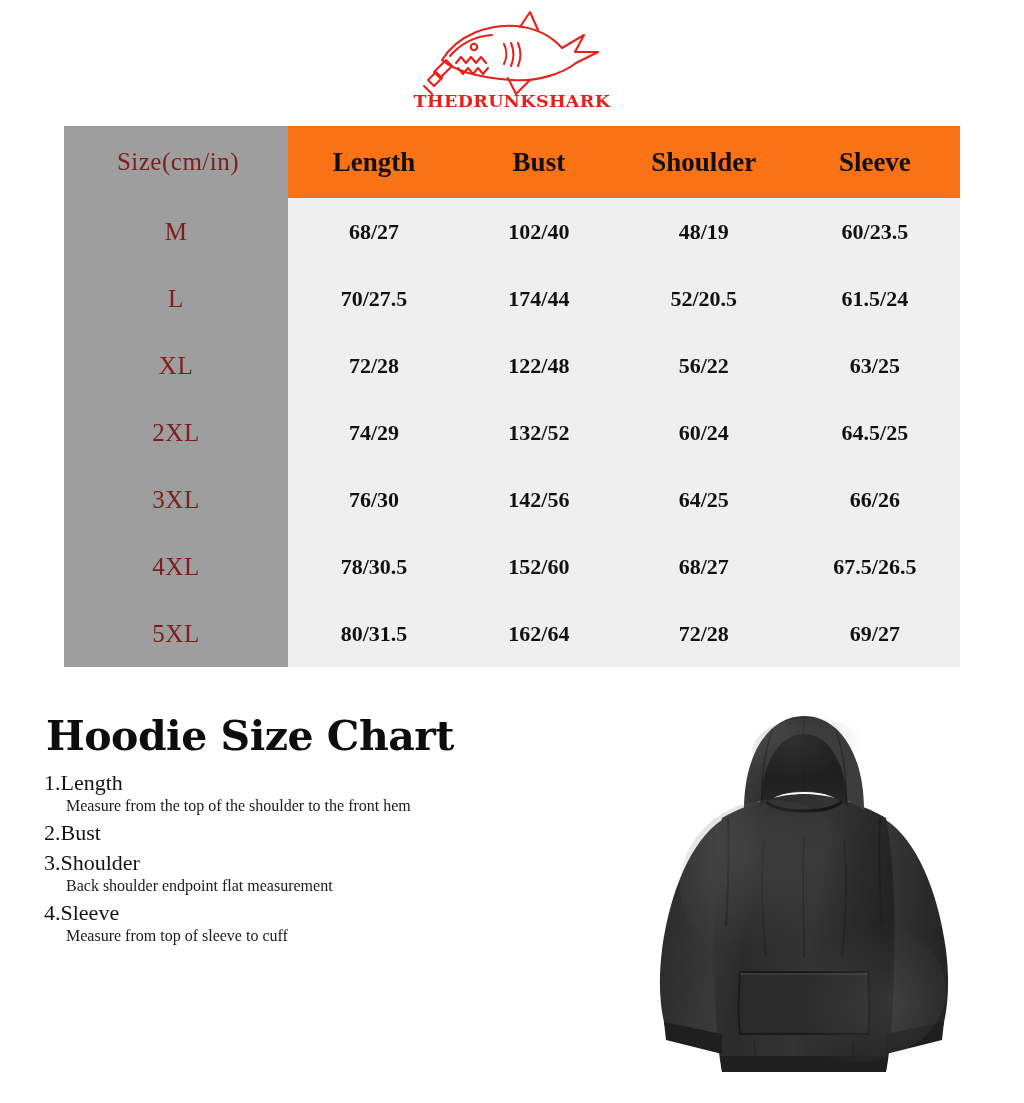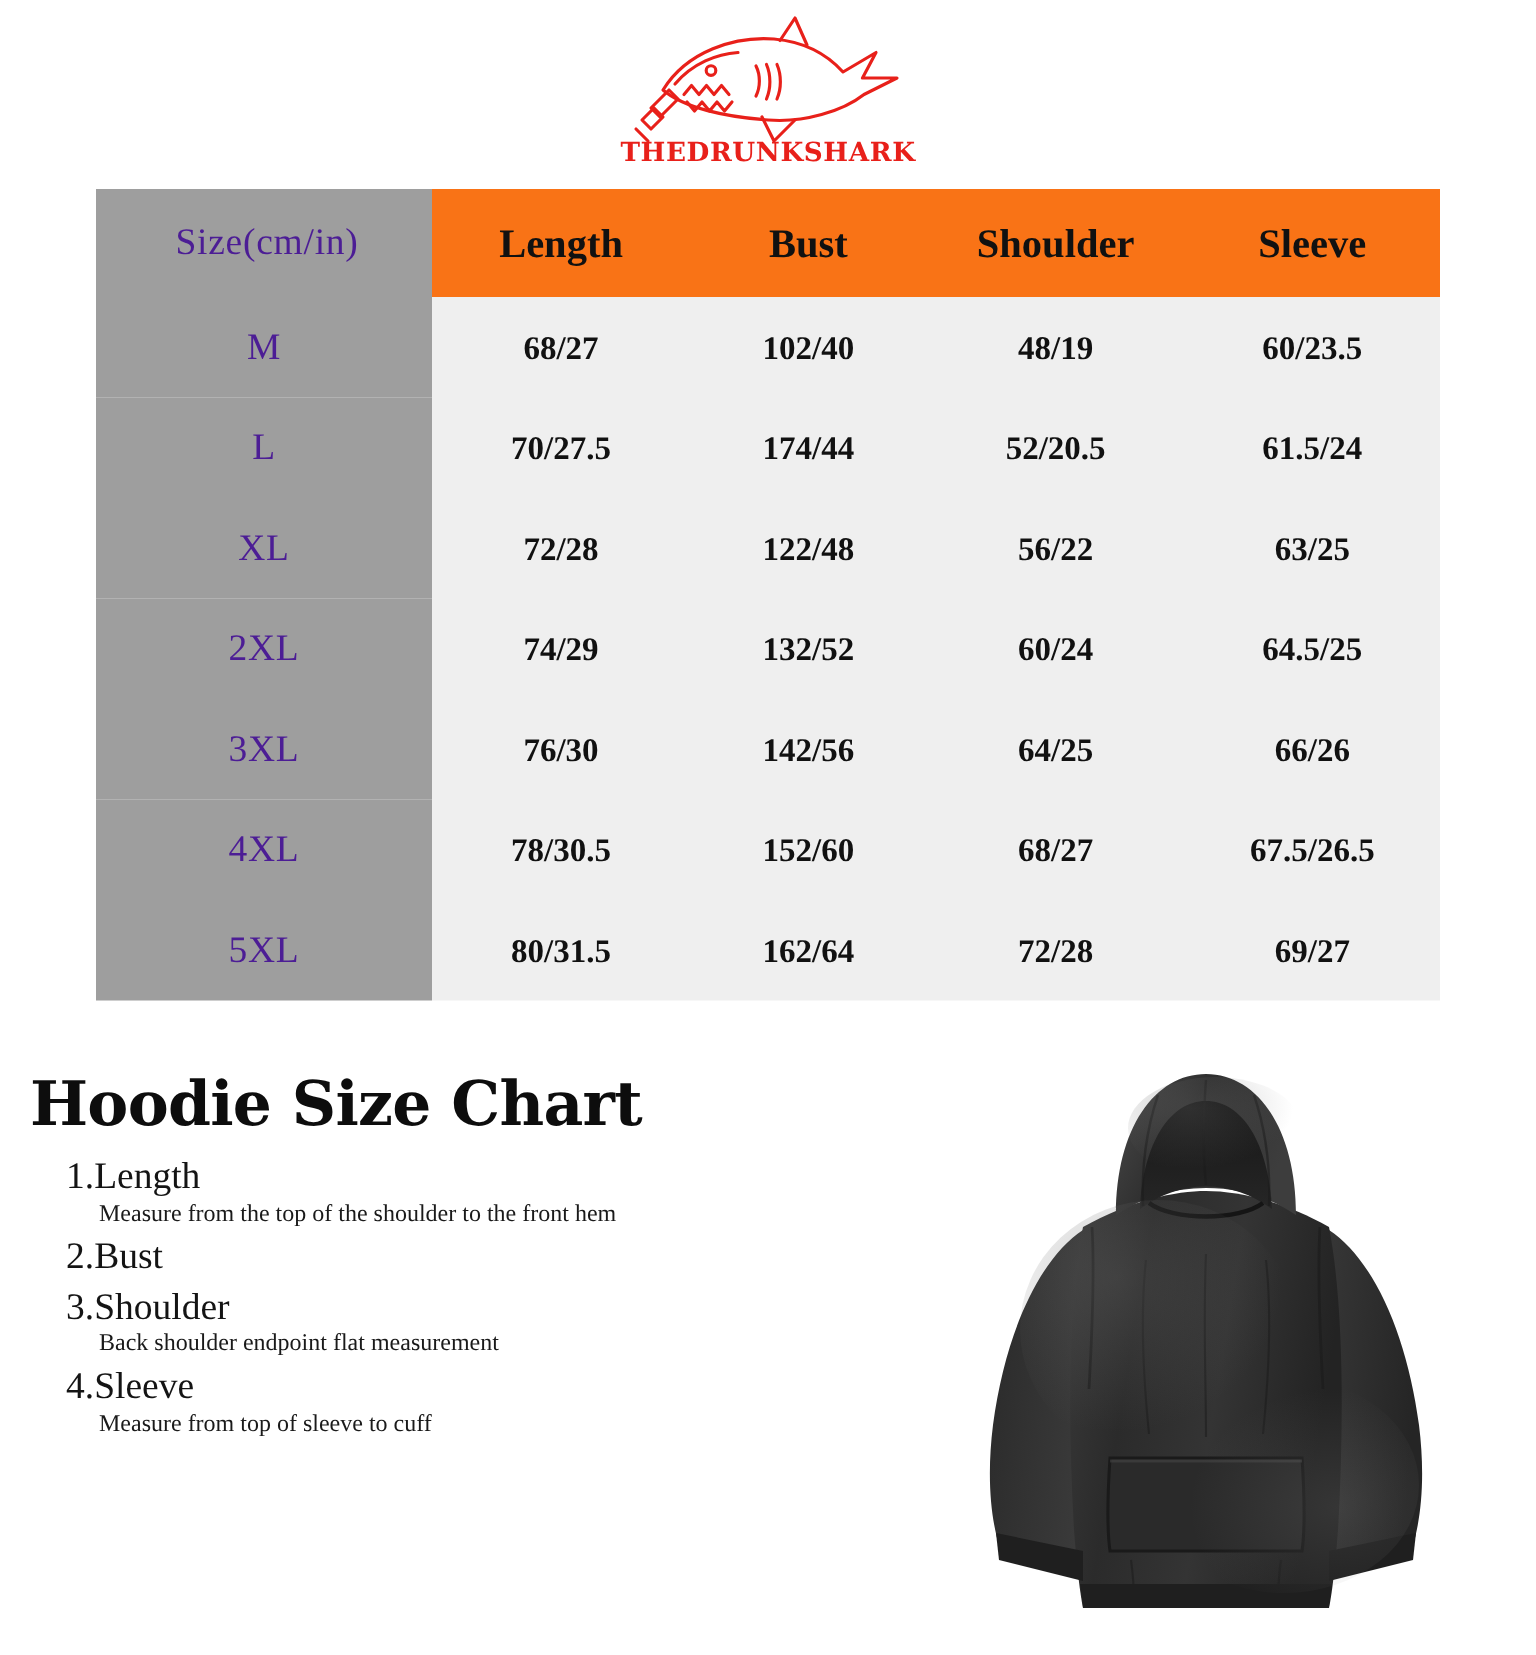--- a/index.html
+++ b/index.html
@@ -57,21 +57,21 @@
   table.size-table th,
   table.size-table td {
     text-align: center;
     vertical-align: middle;
     padding: 0;
   }
 
   
   .col-head {
     background: #9e9e9e;
-    color: #4c1d95;
+    color: #7f1d1d;
     font-size: 25px;
     font-weight: normal;
     letter-spacing: 0.5px;
   }
   .col-head.title {
     font-size: 25px;
     padding-left: 4px;
   }
 
   
@@ -96,40 +96,40 @@
   .bottom {
     position: absolute;
     left: 0;
     top: 678px;
     width: 1024px;
     height: 425px;
   }
 
   .chart-title {
     position: absolute;
-    left: 20px;
+    left: 46px;
     top: 34px;
     font-family: "DejaVu Serif", serif;
     font-weight: bold;
     font-size: 41px;
     color: #0d0d0d;
     letter-spacing: -0.5px;
     white-space: nowrap;
   }
 
   .notes {
     position: absolute;
     left: 44px;
     top: 92px;
     width: 520px;
   }
   .note-item { margin-bottom: 4px; }
   .note-head {
     font-family: "Liberation Serif", serif;
-    font-size: 25px;
+    font-size: 22px;
     color: #141414;
     line-height: 1.18;
   }
   .note-body {
     font-family: "Liberation Serif", serif;
     font-size: 16px;
     color: #1a1a1a;
     line-height: 1.18;
     padding-left: 22px;
     margin-top: 1px;

